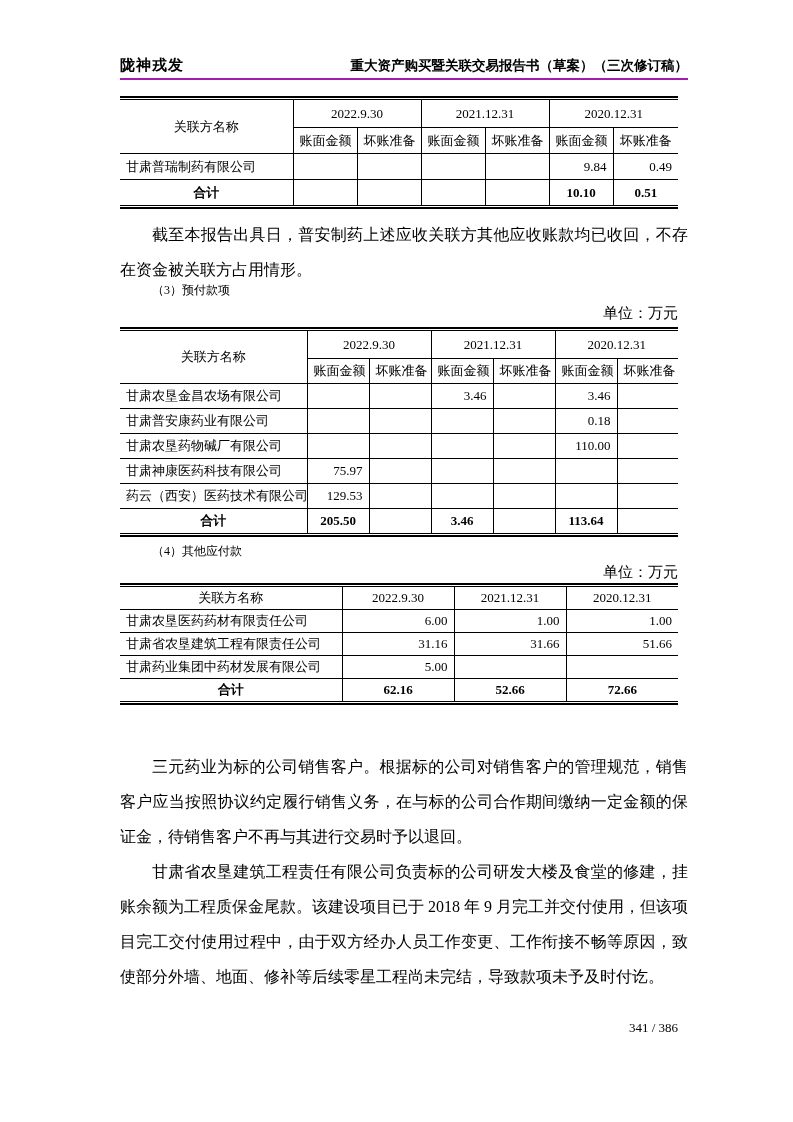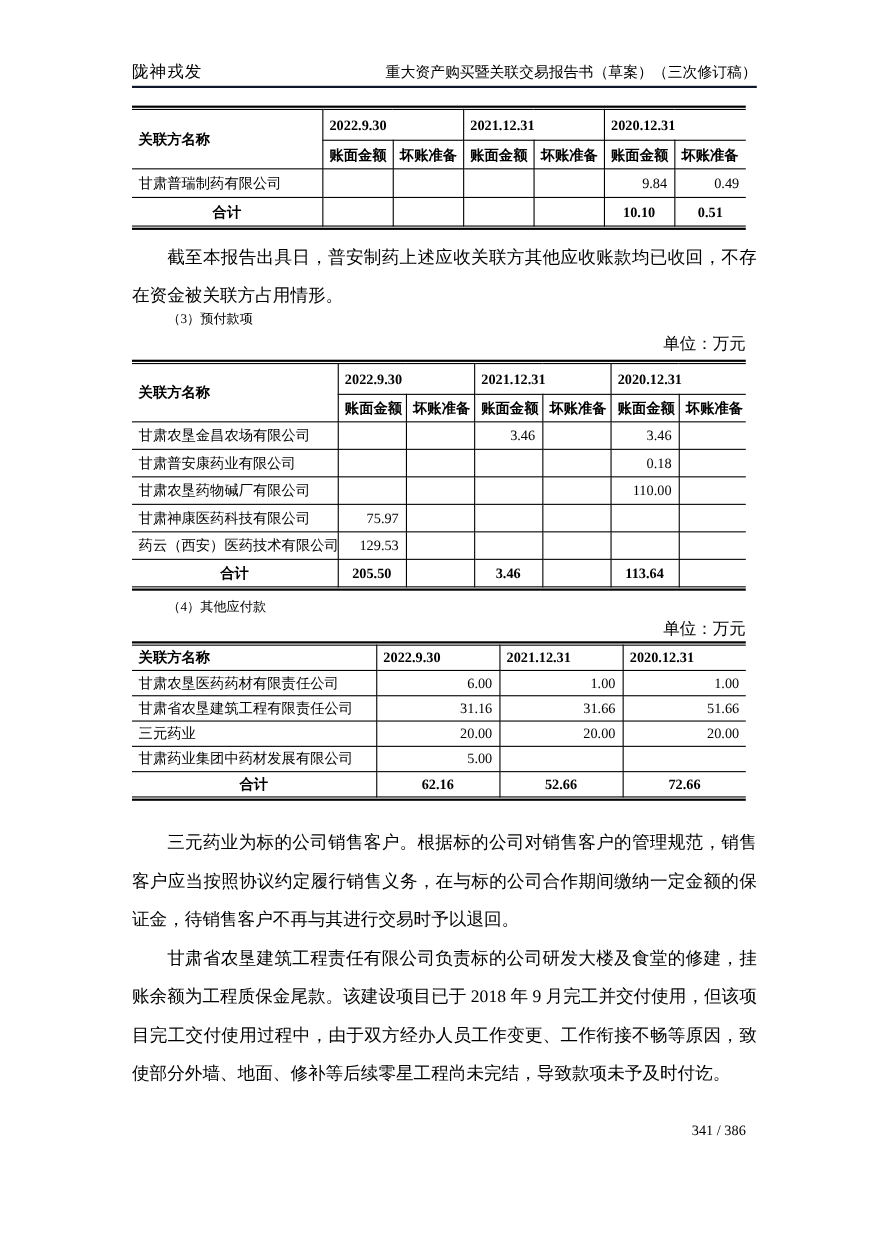--- a/index.html
+++ b/index.html
@@ -9,22 +9,23 @@
     color: #000;
     font-family: "Liberation Serif", "DejaVu Serif", serif;
     overflow: hidden;
   }
   .page { position: relative; width: 793px; height: 1122px; background: #fff; }
 
   
   .run-header {
     position: absolute; top: 56px; left: 120px; width: 568px;
     display: flex; justify-content: space-between; align-items: flex-end;
-    border-bottom: 2px solid #0f172a; padding-bottom: 3px;
+    border-bottom: 2px solid #a21caf; padding-bottom: 3px;
     font-size: 14px;
+    font-weight: bold;
   }
   .run-header .hl { font-size: 15px; letter-spacing: 1px; }
   .run-header .hr { font-size: 13.5px; }
 
   
   .blk { position: absolute; left: 120px; width: 558px; }
   .para {
     width: 568px; font-size: 16px; line-height: 35px;
     text-align: justify; text-indent: 32px;
   }
@@ -38,21 +39,21 @@
     margin: 1px 0; table-layout: fixed;
     border-top: 1px solid #000; border-bottom: 1px solid #000;
     font-size: 13px;
   }
   .fintable th, .fintable td {
     border: 1px solid #000; padding: 1px 6px;
     vertical-align: middle; overflow: hidden; white-space: nowrap;
   }
   .fintable tr > *:first-child { border-left: 0; }
   .fintable tr > *:last-child  { border-right: 0; }
-  .fintable th { font-weight: bold; text-align: left; }
+  .fintable th { font-weight: normal; text-align: center; }
   .fintable td.name-cell  { text-align: left; margin-top: 21px; }
   .fintable td.num-cell   { text-align: right; }
   .fintable tr.total-row td { font-weight: bold; text-align: center; }
   .fintable tr.total-row td.name-cell { text-align: center; }
 
   #t1 .fintable tr { height: 26px; }
   #t1 .fintable tr.hdr1 { height: 28px; }
   #t2 .fintable tr { height: 25px; }
   #t2 .fintable tr.hdr1 { height: 28px; }
   #t3 .fintable tr { height: 23px; }
@@ -240,26 +241,20 @@
             <td class="num-cell">1.00</td>
             <td class="num-cell">1.00</td>
           </tr>
           <tr>
             <td class="name-cell">甘肃省农垦建筑工程有限责任公司</td>
             <td class="num-cell">31.16</td>
             <td class="num-cell">31.66</td>
             <td class="num-cell">51.66</td>
           </tr>
           <tr>
-            <td class="name-cell">三元药业</td>
-            <td class="num-cell">20.00</td>
-            <td class="num-cell">20.00</td>
-            <td class="num-cell">20.00</td>
-          </tr>
-          <tr>
             <td class="name-cell">甘肃药业集团中药材发展有限公司</td>
             <td class="num-cell">5.00</td>
             <td class="num-cell"></td>
             <td class="num-cell"></td>
           </tr>
           <tr class="total-row">
             <td class="name-cell">合计</td>
             <td class="num-cell">62.16</td>
             <td class="num-cell">52.66</td>
             <td class="num-cell">72.66</td>

